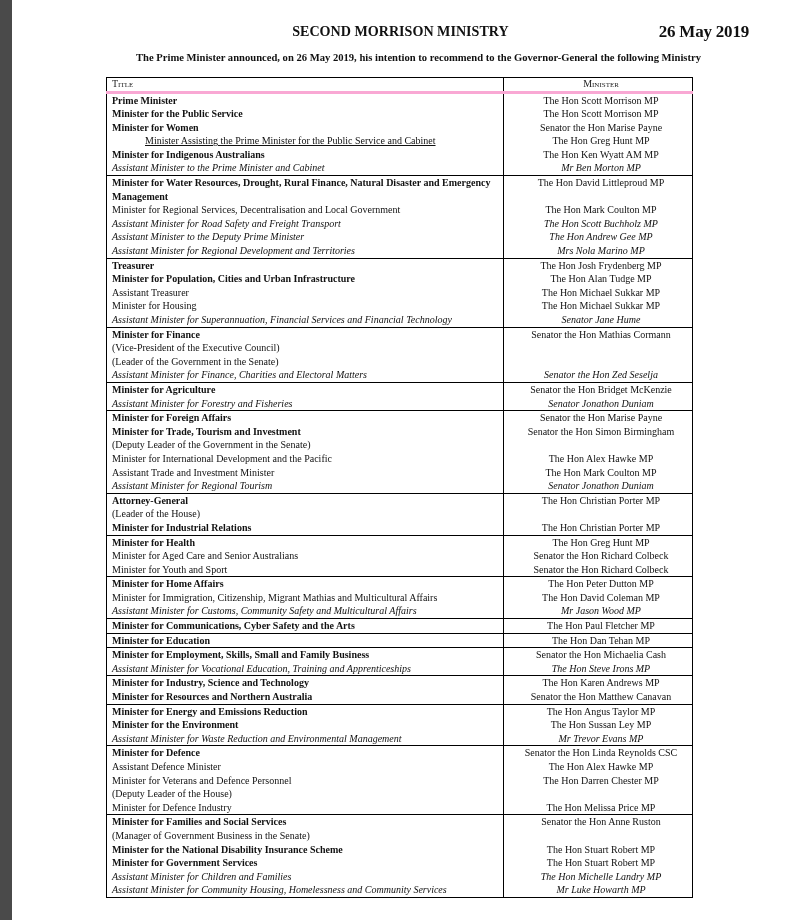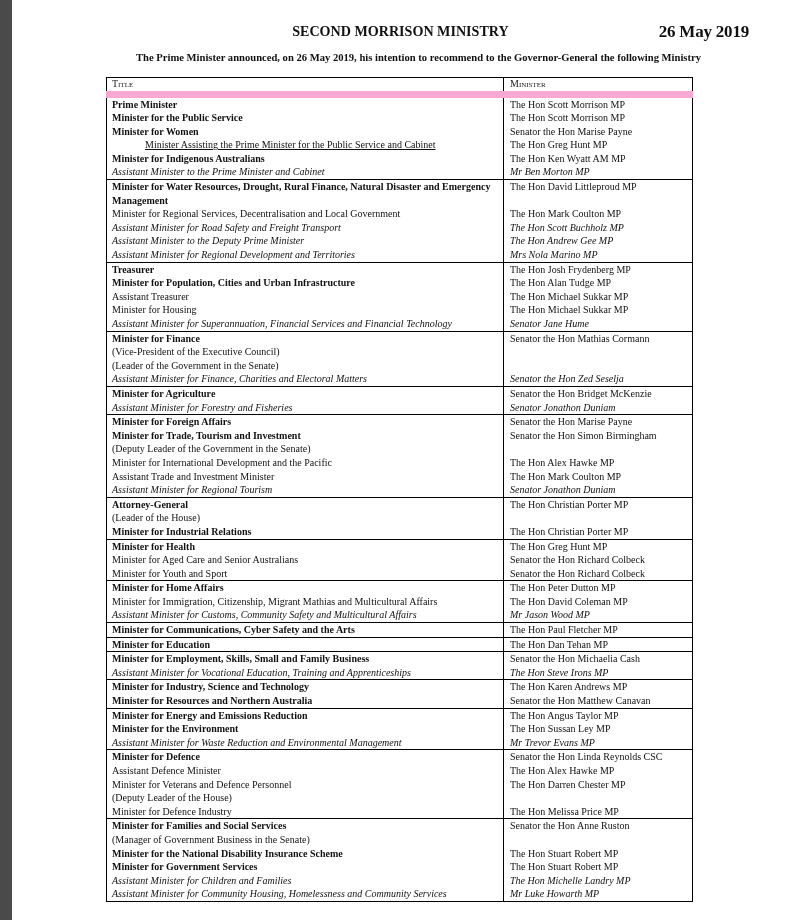--- a/index.html
+++ b/index.html
@@ -33,23 +33,23 @@
     width: 587px;
     border-collapse: collapse;
     font-size: 10px;
     line-height: 13.6px;
   }
   table.ministry td {
     border-left: 1px solid #000; border-right: 1px solid #000;
     padding: 0 0 0 5px; vertical-align: top;
   }
   table.ministry td.t { width: 382px; }
-  table.ministry td.m { width: 192px; padding-left: 6px; }
+  table.ministry td.m { width: 192px; padding-left: 6px; text-align: center; }
   table.ministry tr.head td {
-    border-top: 1px solid #000; border-bottom: 7px solid #f9a8d4;
+    border-top: 1px solid #000; border-bottom: 3px solid #f9a8d4;
     font-variant: small-caps; font-size: 10px; color: #222;
     line-height: 12.5px;
   }
   table.ministry tbody.group tr:first-child td { border-top: 1px solid #000; margin-left: 30px; }
   table.ministry tbody.group:last-child tr:last-child td { border-bottom: 1px solid #000; }
   .bold { font-weight: bold; }
   .ital { font-style: italic; margin-left: 22px; }
   .indent { padding-left: 38px !important; text-decoration: underline; }
 </style>
 </head>

